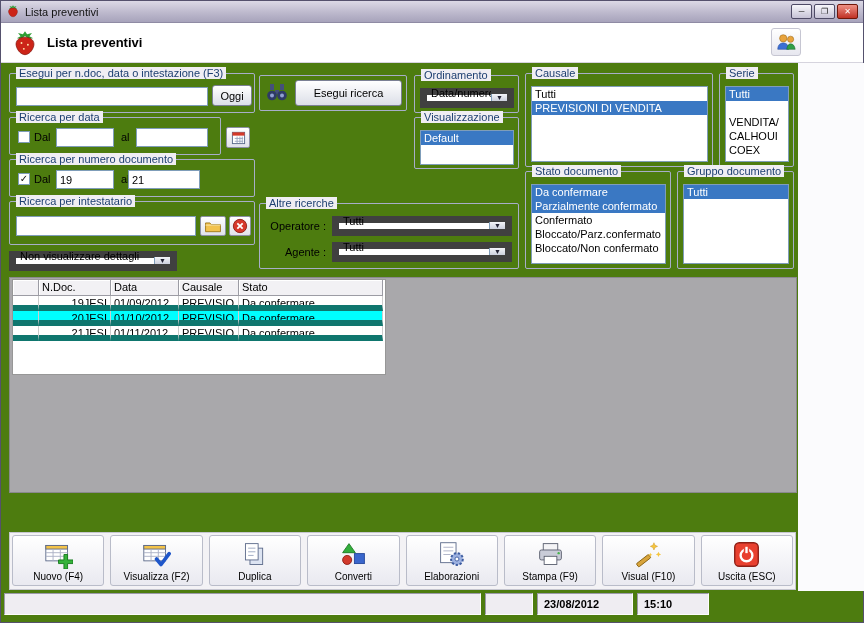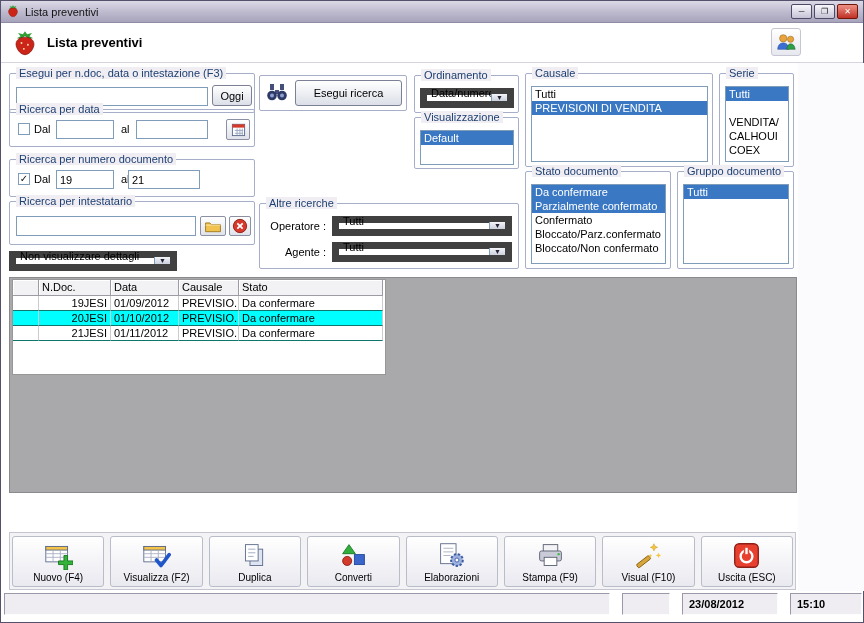--- a/index.html
+++ b/index.html
@@ -1,18 +1,18 @@
 <!DOCTYPE html>
 <html><head>
 <meta charset="utf-8">
 <style>
 *{box-sizing:border-box;margin:0;padding:0}
 html,body{width:864px;height:623px;overflow:hidden}
 body{font-family:"Liberation Sans","DejaVu Sans",sans-serif;font-size:11px;color:#000;background:#dfdde6}
-.window{position:relative;width:864px;height:623px;background:#ffffff;border:1px solid #55516d}
+.window{position:relative;width:864px;height:623px;background:#4d7c0f;border:1px solid #55516d}
 
 .titlebar{position:absolute;left:0;top:0;width:100%;height:22px;background:linear-gradient(180deg,#dcd9e6 0%,#bdb9cd 55%,#a7a3bb 100%);border-bottom:1px solid #8f8ba4;display:flex;align-items:center;padding:0 5px;gap:5px}
 .titlebar .ttext{flex:1;font-size:11px;color:#111}
 .winbtns{display:flex;gap:2px}
 .winbtn{width:21px;height:15px;border:1px solid #4e4a66;border-radius:2px;background:linear-gradient(#f7f7fb,#c6c2d6);font-size:8px;line-height:1;display:flex;align-items:center;justify-content:center;color:#222}
 .winbtn.close{background:linear-gradient(#ef9186,#c03225);color:#fff;border-color:#701709;font-weight:bold}
 
 .header{position:absolute;left:0;top:22px;width:100%;height:40px;background:#fff;border-bottom:1px solid #d6d4de}
 .header .hicon{position:absolute;left:10px;top:6px}
 .header .htitle{position:absolute;left:46px;top:12px;font-size:13px;font-weight:bold}
@@ -32,37 +32,37 @@
 .lb-item{height:14px;line-height:14px;padding:0 3px;white-space:nowrap;overflow:hidden}
 .lb-item.sel{background:#3a78c3;color:#fff}
 .iconbtn{position:absolute;border:1px solid #8b90a4;border-radius:2px;background:linear-gradient(#ffffff,#e0e2ea);display:flex;align-items:center;justify-content:center}
 .esegui{position:absolute;left:258px;top:74px;width:148px;height:36px;border:1px solid #a7aec9;border-radius:2px;display:flex;align-items:center;padding:0 4px;gap:5px}
 .esegui .ebtn{position:static;flex:1;height:26px}
 
 .grayarea{position:absolute;left:8px;top:276px;width:788px;height:216px;background:#a9a8ab;border:1px solid #8a898e}
 .dtable{position:absolute;left:2px;top:1px;width:374px;height:96px;background:#fff;border:1px solid #979797}
 .tr{display:flex;height:15px}
 .tr.hrow{height:16px}
-.td{padding:0 3px;line-height:15px;overflow:hidden;white-space:nowrap;border-right:1px solid #cccccc;border-bottom:1px solid #0f766e}
+.td{padding:0 3px;line-height:15px;overflow:hidden;white-space:nowrap;border-right:1px solid #cccccc;border-bottom:6px solid #0f766e}
 .hrow .td{background:#f2f1f4;border-right:1px solid #9c9ca4;border-bottom:1px solid #9c9ca4;box-shadow:inset 1px 1px 0 #fff}
 .tr>.td:nth-child(1){width:26px}
 .tr>.td:nth-child(2){width:72px}
 .tr>.td:nth-child(3){width:68px}
 .tr>.td:nth-child(4){width:60px}
 .tr>.td:nth-child(5){width:144px}
 .tr:not(.hrow)>.td:nth-child(2){text-align:right}
 .tr.rsel .td{background:#00ffff}
 
-.toolbar{position:absolute;left:8px;top:531px;width:787px;height:58px;border:1px solid #c6c6d0;background:#f3f2f5;display:flex;align-items:center;padding:2px 1px}
+.toolbar{position:absolute;left:8px;top:531px;width:787px;height:58px;border:1px solid #c6c6d0;background:#f3f2f5;display:flex;align-items:flex-end;padding:2px 1px}
 .tbtn{flex:1;margin:1px;border:1px solid #b9bcc9;border-radius:3px;background:linear-gradient(#ffffff,#e9e9f0);display:flex;flex-direction:column;align-items:center;justify-content:space-between;padding:4px 1px 3px;cursor:default;min-width:0}
 .tbtn svg{width:29px;height:29px}
 .tlabel{font-size:10px;white-space:nowrap}
 .vsep{width:0;border-left:1px solid #c9c9d2;border-right:1px solid #ffffff;margin:5px 1px}
 
-.statusbar{position:absolute;left:3px;top:592px;width:858px;height:22px;display:flex;gap:12px}
+.statusbar{position:absolute;left:3px;top:592px;width:705px;height:22px;display:flex;gap:4px}
 .sseg{border:1px solid;border-color:#9b99a9 #fdfdfd #fdfdfd #9b99a9;display:flex;align-items:center;padding:0 6px;background:#efedf2}
 .sseg.s1{flex:1}
 .sseg.s2{width:48px}
 .sseg.date{width:96px;font-weight:bold}
 .sseg.time{width:72px;font-weight:bold}
 </style>
 </head>
 <body>
 
 <div class="window">
@@ -104,21 +104,21 @@
   </div>
 
   <div class="rightband"></div>
 
   <div class="group" style="left:8px;top:72px;width:246px;height:40px">
     <span class="glabel">Esegui per n.doc, data o intestazione (F3)</span>
     <input class="tinput" style="left: 6px; top: 13px; width: 192px;" value="">
     <button class="btn" style="left:202px;top:11px;width:40px;height:21px">Oggi</button>
   </div>
 
-  <div class="group" style="left:8px;top:108px;width:246px;height:38px">
+  <div class="group" style="left:8px;top:116px;width:212px;height:38px">
     <span class="glabel">Ricerca per data</span>
     <span class="cb" style="left:8px;top:13px"></span>
     <span class="flabel" style="left:24px;top:13px">Dal</span>
     <input class="tinput" style="left: 46px; top: 10px; width: 58px;" value="">
     <span class="flabel" style="left:111px;top:13px">al</span>
     <input class="tinput" style="left: 126px; top: 10px; width: 72px;" value="">
     <span class="iconbtn" style="left:216px;top:9px;width:24px;height:21px">
       <svg width="15" height="15" viewBox="0 0 16 16">
           <rect x="1.5" y="2.5" width="13" height="12" fill="#fff" stroke="#5a6b8c"></rect>
           <rect x="1.5" y="2.5" width="13" height="3.5" fill="#d43a2a"></rect>

